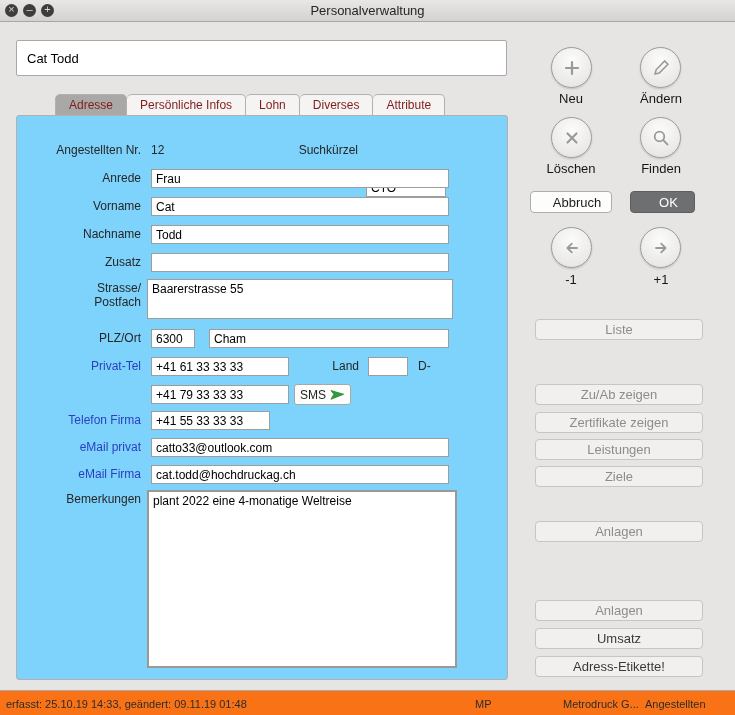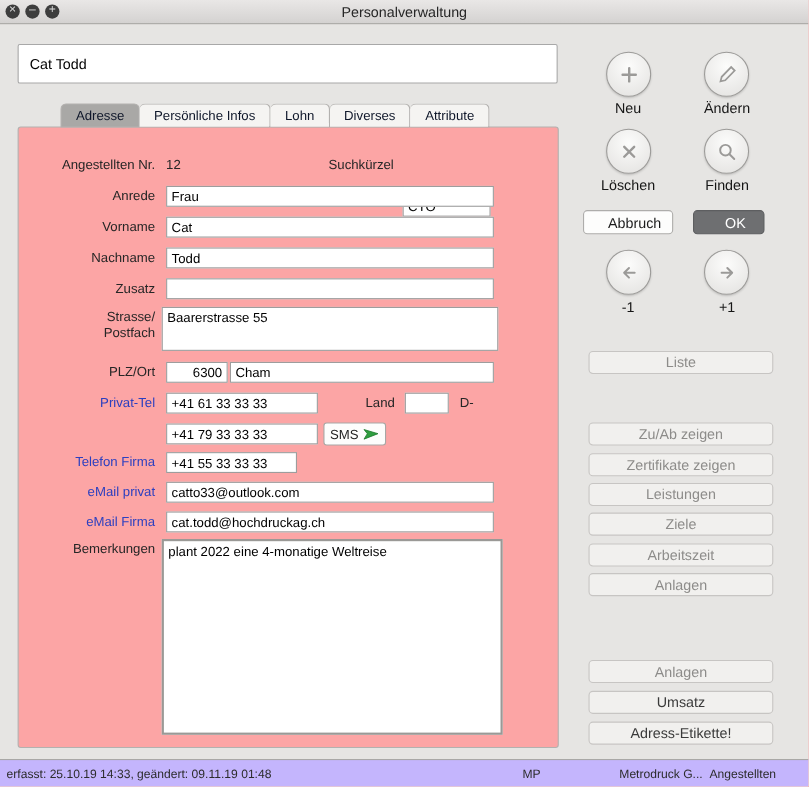--- a/index.html
+++ b/index.html
@@ -16,28 +16,28 @@
   .tl-close { left:5px; }  .tl-min { left:23px; } .tl-zoom { left:41px; }
   .tl-close::before { content:"×"; } .tl-min::before { content:"–"; } .tl-zoom::before { content:"+"; }
 
   
   .name-box { position:absolute; left:16px; top:40px; width:491px; height:36px;
     border:1px solid #a8a8a8; border-radius:2px; background:#fff; font:13px "Liberation Sans",sans-serif; padding:0 10px; }
 
   
   .tabs { position:absolute; left:55px; top:94px; display:flex; z-index:2; }
   .tab { height:22px; line-height:21px; padding:0 13px; background:#f5f4f2;
-    border:1px solid #b3b1af; border-left:none; font-size:12px; color:#0f172a;
+    border:1px solid #b3b1af; border-left:none; font-size:12px; color:#7f1d1d;
     border-radius:5px 5px 0 0; cursor:default; }
   .tab:first-child { border-left:1px solid #b3b1af; }
   .tab.active { background:#a9a8a6; }
 
   
   .panel { position:absolute; left:16px; top:115px; width:492px; height:565px;
-    border:1px solid #b3b1af; border-radius:3px; background:#fca5a5; z-index:1; }
+    border:1px solid #b3b1af; border-radius:3px; background:#7dd3fc; z-index:1; }
   .flabel { position:absolute; left:4px; width:120px; text-align:right; font-size:12px;
     color:#262626; line-height:19px; }
   .flabel.blue { color:#2b3fc0; }
   .ftext { position:absolute; font-size:12px; line-height:19px; color:#262626; }
   .finput { position:absolute; height:19px; border:1px solid #9d9d9d; background:#fff;
     font:12px "Liberation Sans",sans-serif; padding:0 4px; }
   .farea { position:absolute; border:1px solid #9d9d9d; background:#fff;
     font:12px "Liberation Sans",sans-serif; padding:2px 4px; resize:none; overflow:hidden; }
   .remarks-area { position:absolute; border:2px solid #9a9996; background:#fff;
     font:12px "Liberation Sans",sans-serif; padding:2px 4px; resize:none; overflow-y:scroll; }
@@ -58,21 +58,21 @@
   .abbruch { left:530px; top:191px; width:82px; background:#fdfdfc; border:1px solid #aeadab; color:#1c1c1c; }
   .okbtn { left:630px; top:191px; width:65px; background:#6e6f71; border:1px solid #5d5e60; color:#fff; }
   .wide-btn { position:absolute; left:535px; width:168px; height:21px; background:#f1f0ee;
     border:1px solid #c7c5c3; border-radius:4px; font-size:13px; display:flex;
     align-items:center; justify-content:center; cursor:default; }
   .wide-btn.gray { color:#8d8c8a; }
   .wide-btn.dark { color:#3a3a3a; }
 
   
   .statusbar { position:absolute; left:0; right:0; bottom:0; height:25px;
-    background:#c4b5fd; border-top:1px solid #a9a8a6; font-size:11px; color:#2c2c2c; }
+    background:#f97316; border-top:1px solid #a9a8a6; font-size:11px; color:#2c2c2c; }
   .statusbar span { position:absolute; top:7px; white-space:nowrap; }
 </style>
 </head>
 <body>
 
 <div class="window">
 
   <div class="titlebar">
     <div class="tl-btn tl-close"></div>
     <div class="tl-btn tl-min"></div>
@@ -109,21 +109,21 @@
     <div class="flabel" style="top:137px">Zusatz</div>
     <input class="finput" style="left: 134px; top: 137px; width: 298px;" value="">
 
     <div class="flabel" style="top:165px; line-height:14px">
       <span style="display:block">Strasse/</span>
       <span style="display:block">Postfach</span>
     </div>
     <textarea class="farea" style="left: 130px; top: 163px; width: 306px; height: 40px;">Baarerstrasse 55</textarea>
 
     <div class="flabel" style="top:213px">PLZ/Ort</div>
-    <input class="finput" style="left: 134px; top: 213px; width: 56px; text-align: right;" value="6300">
+    <input class="finput" style="left: 134px; top: 213px; width: 44px; text-align: left;" value="6300">
     <input class="finput" style="left: 192px; top: 213px; width: 240px;" value="Cham">
 
     <div class="flabel blue" style="top:241px">Privat-Tel</div>
     <input class="finput" style="left: 134px; top: 241px; width: 138px;" value="+41 61 33 33 33">
     <div class="ftext" style="left:300px; top:241px; width:42px; text-align:right">Land</div>
     <input class="finput" style="left: 351px; top: 241px; width: 40px;" value="">
     <div class="ftext" style="left:401px; top:241px">D-</div>
 
     <input class="finput" style="left: 134px; top: 269px; width: 138px;" value="+41 79 33 33 33">
     <div class="sms-btn" style="left:277px; top:268px; width:57px">
@@ -192,21 +192,20 @@
     </svg>
   </div>
   <div class="circle-caption" style="left:621px; top:272px">+1</div>
 
   <div class="wide-btn gray" style="top:319px">Liste</div>
 
   <div class="wide-btn gray" style="top:384px">Zu/Ab zeigen</div>
   <div class="wide-btn gray" style="top:412px">Zertifikate zeigen</div>
   <div class="wide-btn gray" style="top:439px">Leistungen</div>
   <div class="wide-btn gray" style="top:466px">Ziele</div>
-  <div class="wide-btn gray" style="top:494px">Arbeitszeit</div>
   <div class="wide-btn gray" style="top:521px">Anlagen</div>
 
   <div class="wide-btn gray" style="top:600px">Anlagen</div>
   <div class="wide-btn dark" style="top:628px">Umsatz</div>
   <div class="wide-btn dark" style="top:656px">Adress-Etikette!</div>
 
   <div class="statusbar">
     <span style="left:6px">erfasst: 25.10.19 14:33, geändert: 09.11.19 01:48</span>
     <span style="left:475px">MP</span>
     <span style="left:563px">Metrodruck G...</span>

